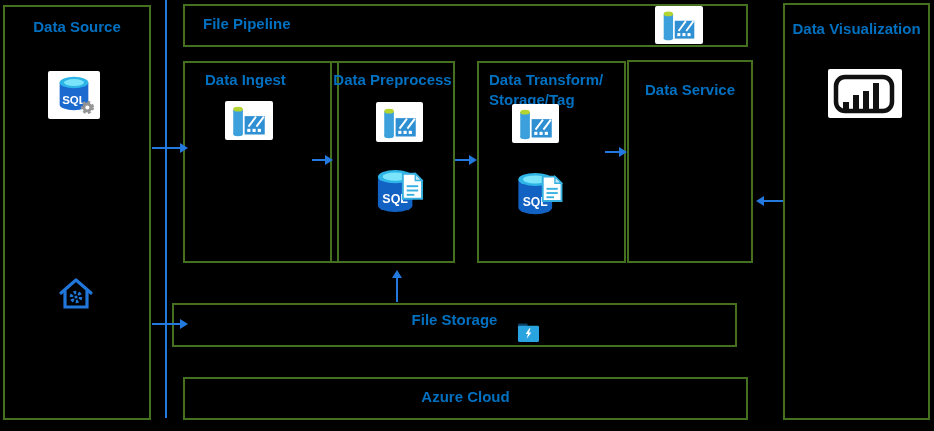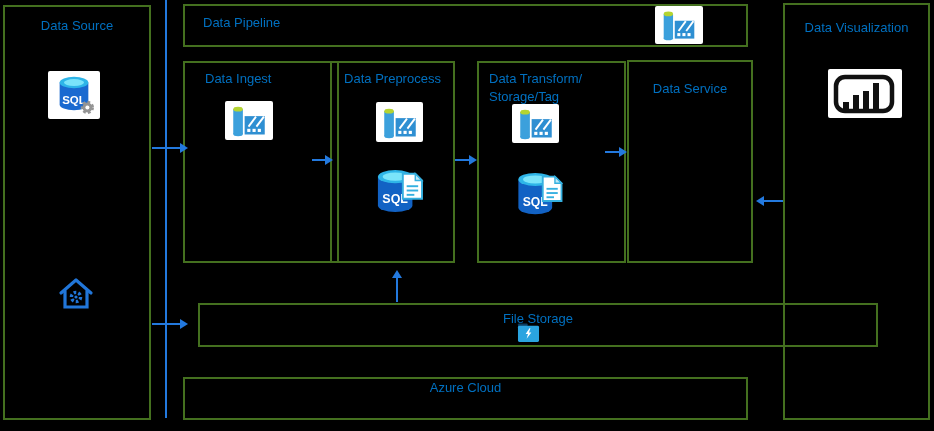--- a/index.html
+++ b/index.html
@@ -20,21 +20,21 @@
     --folder-tab:#0d3f63;
     --pbi-ink:#111111;
     --house-blue:#2176d9;
   }
   html,body{margin:0;padding:0;background:var(--background);}
   .canvas{
     position:relative;width:934px;height:431px;background:var(--background);
     font-family:"Liberation Sans",sans-serif;overflow:hidden;
   }
   .box{position:absolute;border:2px solid var(--box-border);box-sizing:border-box;background:transparent;}
-  .title{font-weight:400;font-size:13px;color:var(--title-text);line-height:1.35;}
+  .title{font-weight:700;font-size:15px;color:var(--title-text);line-height:1.35;}
   .t-center{text-align:center;}
   .vline{position:absolute;background:var(--arrow);}
   .arrow{position:absolute;}
   .shaft-h{position:absolute;height:2px;background:var(--arrow);}
   .shaft-v{position:absolute;width:2px;background:var(--arrow);}
   .ah-right{position:absolute;width:0;height:0;border-top:5px solid transparent;border-bottom:5px solid transparent;border-left:8px solid var(--arrow);}
   .ah-left{position:absolute;width:0;height:0;border-top:5px solid transparent;border-bottom:5px solid transparent;border-right:8px solid var(--arrow);}
   .ah-up{position:absolute;width:0;height:0;border-left:5px solid transparent;border-right:5px solid transparent;border-bottom:8px solid var(--arrow);}
   .icon{position:absolute;}
   .card{background:var(--icon-card);border-radius:2px;display:flex;align-items:center;justify-content:center;}
@@ -117,21 +117,21 @@
         <use href="#sym-sqlserver"></use>
       </svg>
   </div>
   <div class="icon" style="left:57px;top:276px;">
     <svg width="38" height="36">
         <use href="#sym-house"></use>
       </svg>
   </div>
 
   <div class="box" style="left:183px;top:4px;width:565px;height:43px;">
-    <div class="title" style="padding:8px 0 0 18px;">Data Pipeline</div>
+    <div class="title" style="padding:8px 0 0 18px;">File Pipeline</div>
   </div>
   <div class="icon card" style="left:655px;top:6px;width:48px;height:38px;">
     <svg width="42" height="34">
         <use href="#sym-factory"></use>
       </svg>
   </div>
 
   <div class="box" style="left:183px;top:61px;width:156px;height:202px;">
     <div class="title" style="padding:7px 0 0 20px;">Data Ingest</div>
   </div>
@@ -178,31 +178,31 @@
 
   <div class="box" style="left:627px;top:60px;width:126px;height:203px;">
     <div class="title t-center" style="padding-top:18px;">Data Service</div>
   </div>
   <div class="icon card" style="left:828px;top:69px;width:74px;height:49px;">
     <svg width="66" height="44">
         <use href="#sym-powerbi"></use>
       </svg>
   </div>
 
-  <div class="box" style="left:198px;top:303px;width:680px;height:44px;">
+  <div class="box" style="left:172px;top:303px;width:565px;height:44px;">
     <div class="title t-center" style="padding-top:5px;">File Storage</div>
   </div>
   <div class="icon" style="left:517px;top:321px;">
     <svg width="23" height="22">
         <use href="#sym-folder"></use>
       </svg>
   </div>
 
   <div class="box" style="left:183px;top:377px;width:565px;height:43px;">
-    <div class="title t-center" style="">Azure Cloud</div>
+    <div class="title t-center" style="padding-top:8px;">Azure Cloud</div>
   </div>
 
   <div class="arrow" style="left:152px;top:147px;">
     <div class="shaft-h" style="left:0;top:0;width:28px;"></div>
     <div class="ah-right" style="left:28px;top:-4px;"></div>
   </div>
 
   <div class="arrow" style="left:152px;top:323px;">
     <div class="shaft-h" style="left:0;top:0;width:28px;"></div>
     <div class="ah-right" style="left:28px;top:-4px;"></div>

